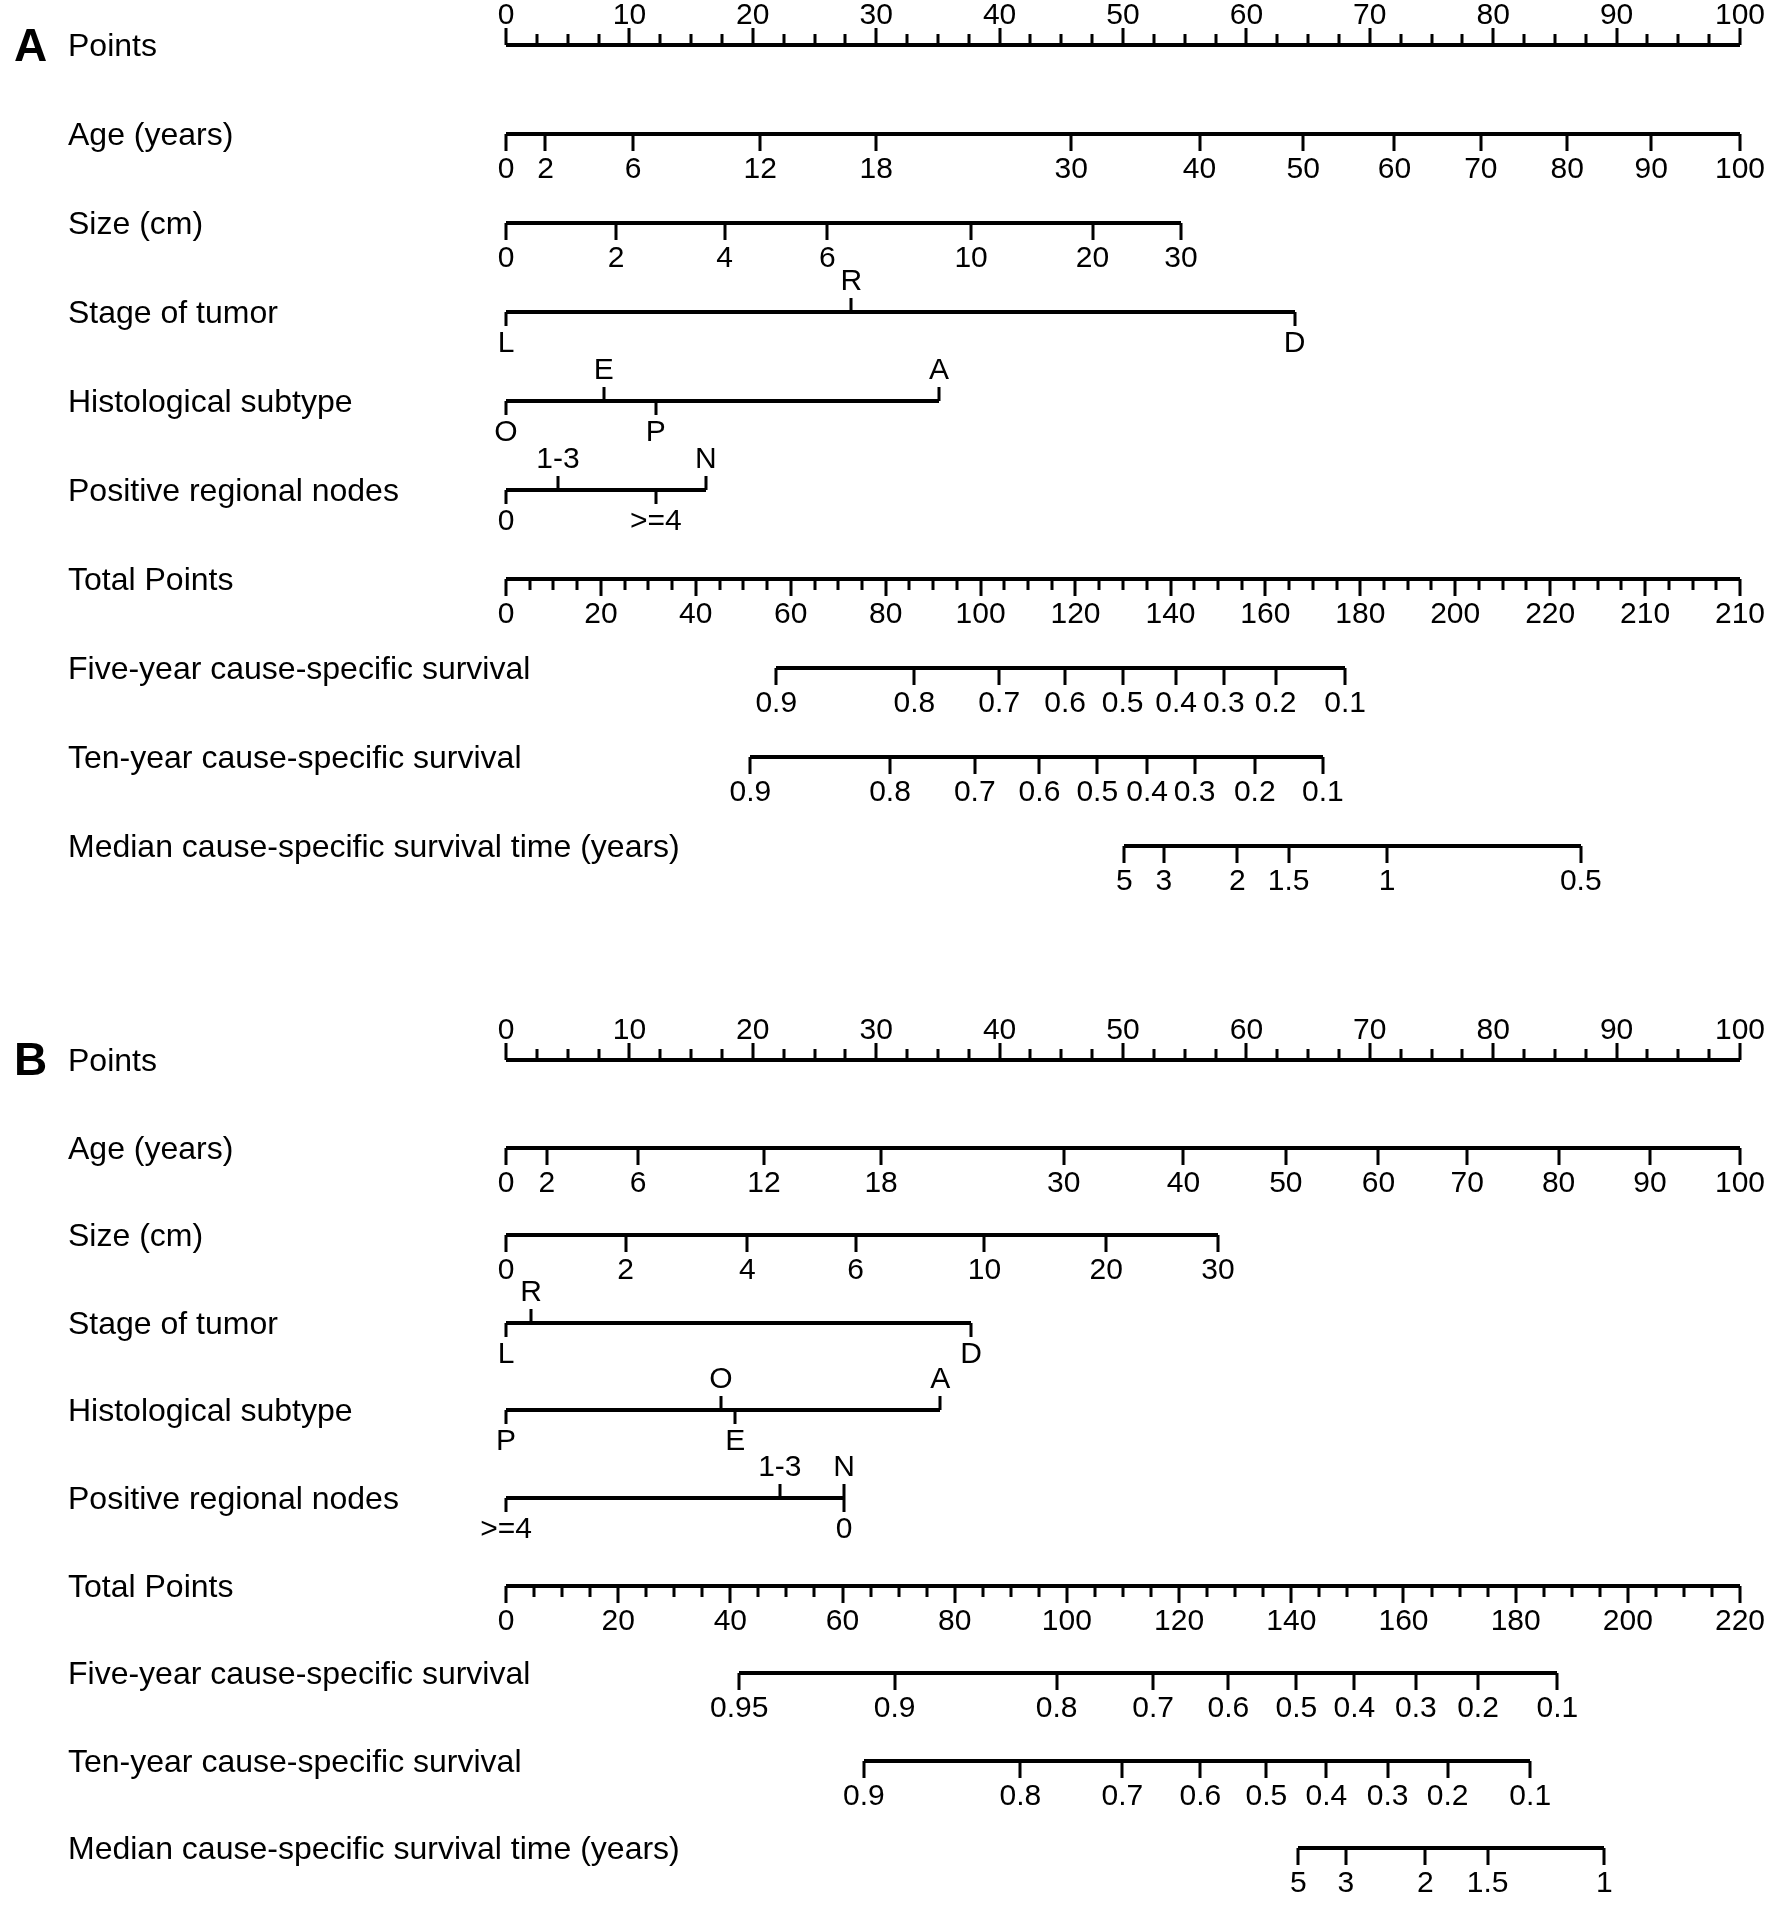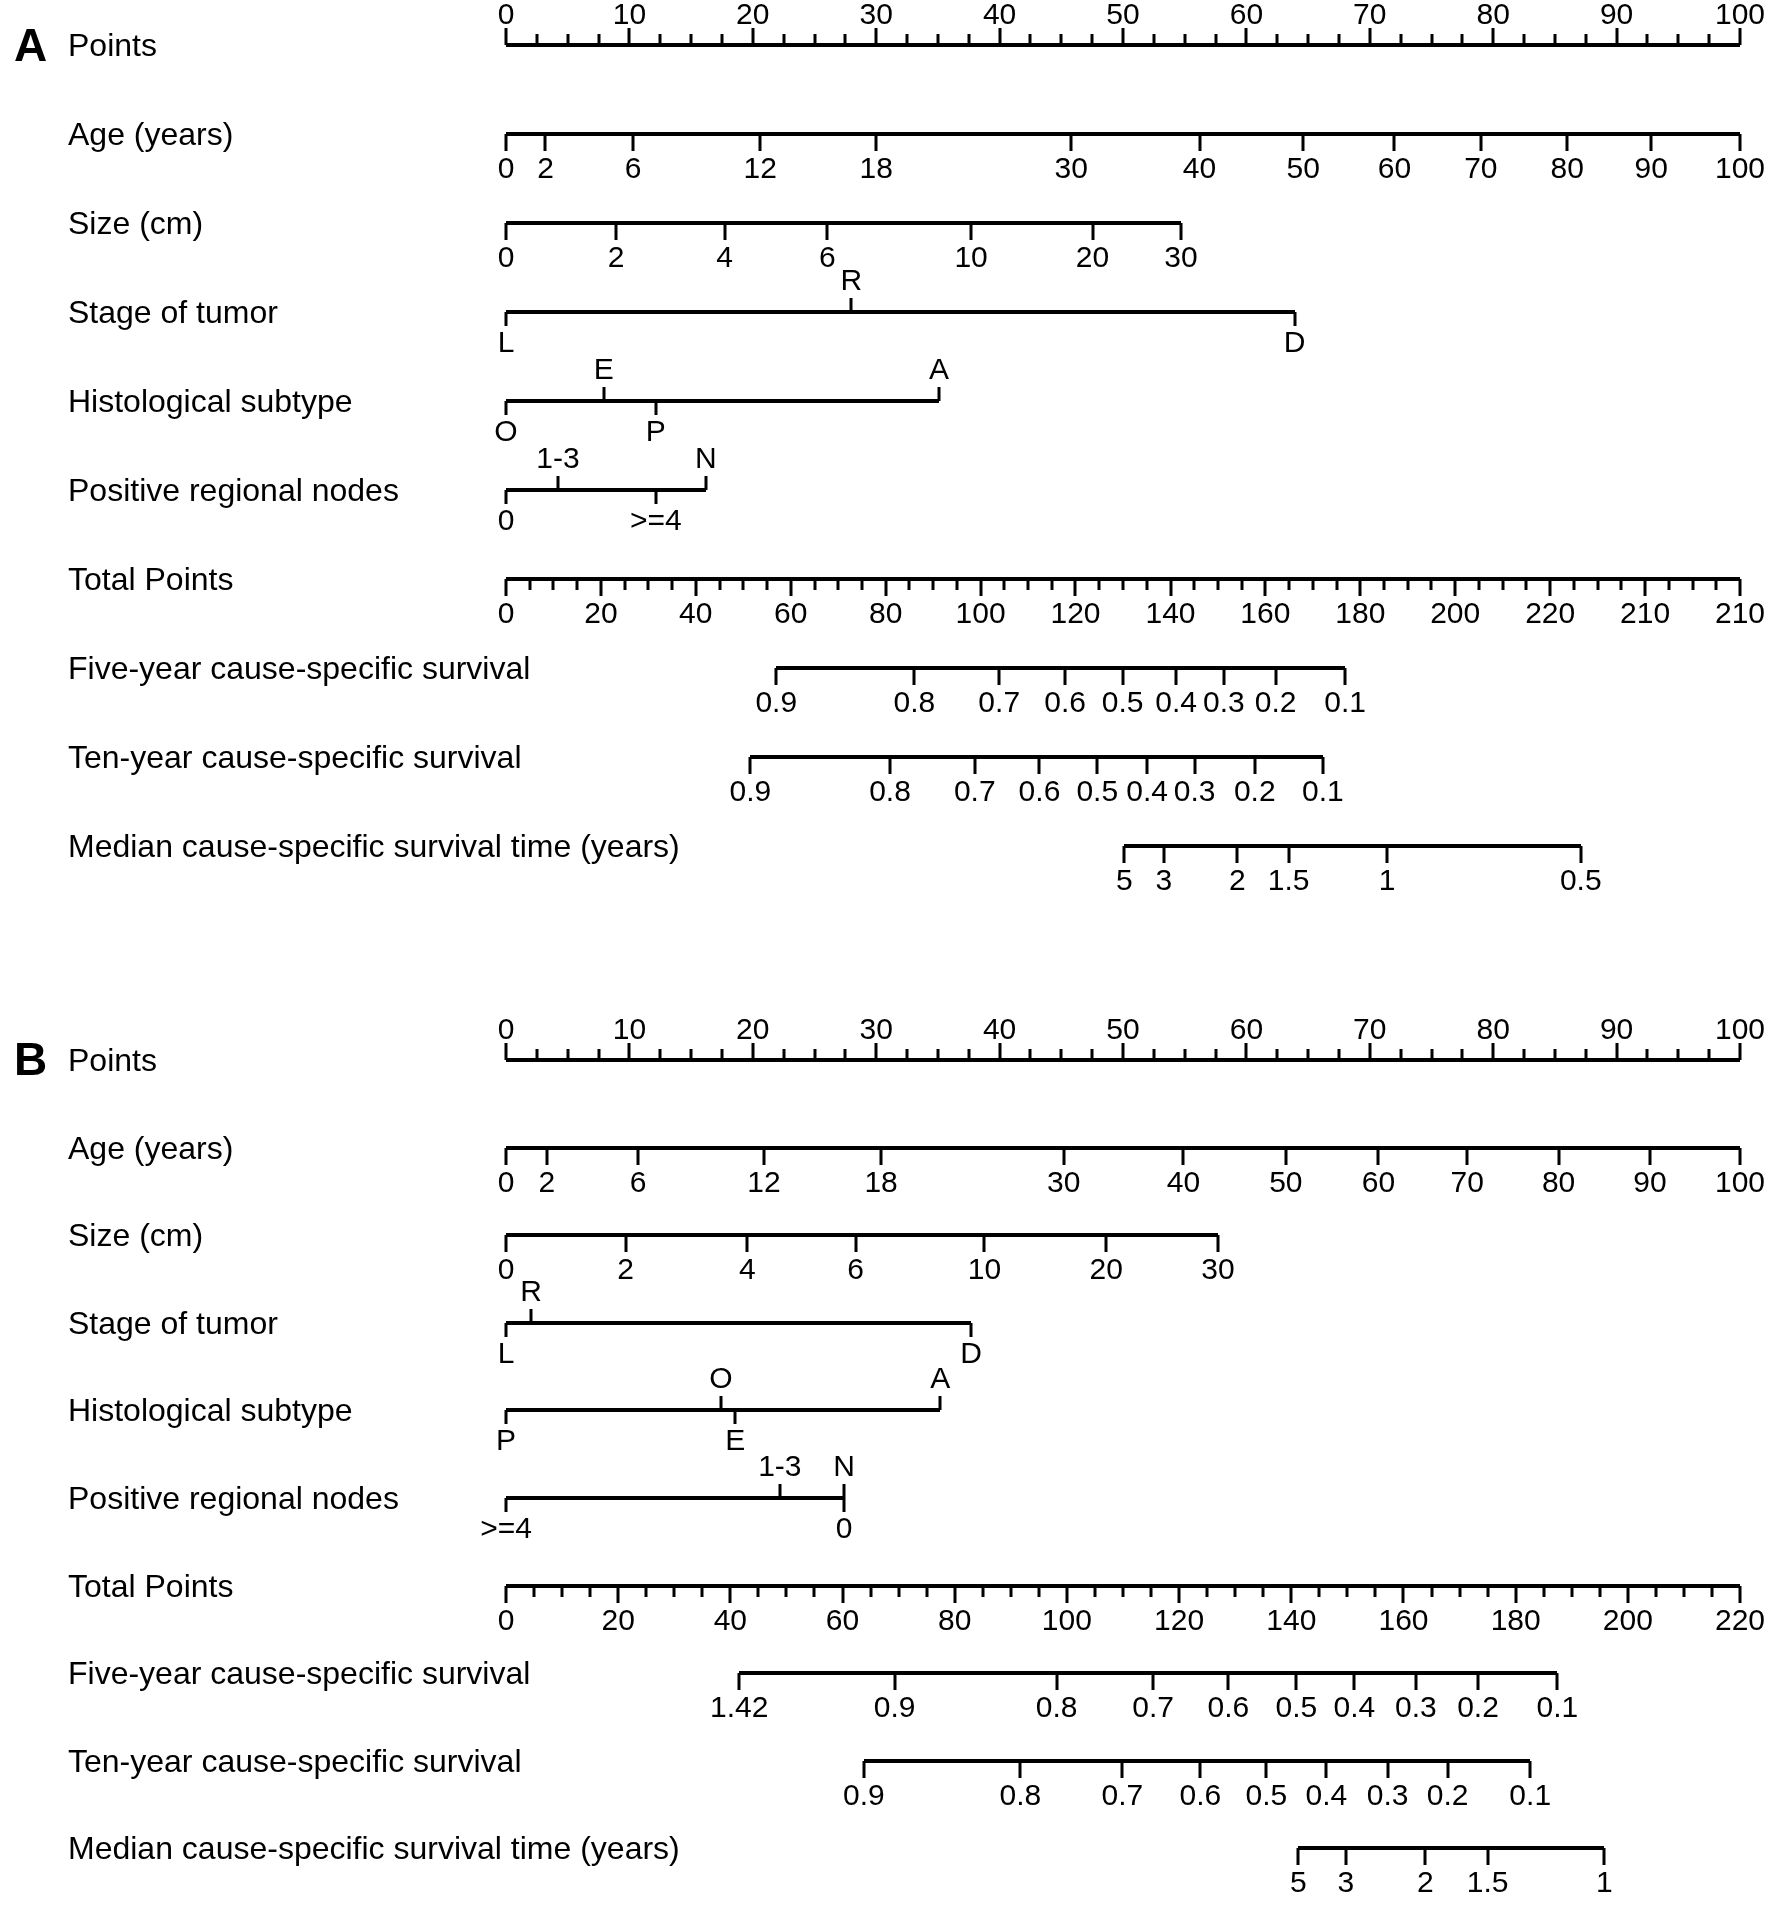--- a/index.html
+++ b/index.html
@@ -537,21 +537,21 @@
           <div class="tick" style="left: 93.1825%; height: 11px; top: 45px;"></div>
           <div class="tick" style="left: 95.455%; height: 11px; top: 45px;"></div>
           <div class="tick" style="left: 97.7275%; height: 11px; top: 45px;"></div>
         </div>
       </div>
       <div class="row" style="top: 1628.2px;">
         <div class="row-label" style="top: 25px;">Five-year cause-specific survival</div>
         <div class="axis" style="left: 739.226px; width: 818.142px;">
           <div class="axis-line" style="top: 43px;"></div>
           <div class="tick" style="left: 0%; height: 17px; top: 45px;"></div>
-          <div class="tick-label" style="left: 0%; top: 62px;">1.42</div>
+          <div class="tick-label" style="left: 0%; top: 62px;">0.95</div>
           <div class="tick" style="left: 19%; height: 17px; top: 45px;"></div>
           <div class="tick-label" style="left: 19%; top: 62px;">0.9</div>
           <div class="tick" style="left: 38.8%; height: 17px; top: 45px;"></div>
           <div class="tick-label" style="left: 38.8%; top: 62px;">0.8</div>
           <div class="tick" style="left: 50.6%; height: 17px; top: 45px;"></div>
           <div class="tick-label" style="left: 50.6%; top: 62px;">0.7</div>
           <div class="tick" style="left: 59.8%; height: 17px; top: 45px;"></div>
           <div class="tick-label" style="left: 59.8%; top: 62px;">0.6</div>
           <div class="tick" style="left: 68.1%; height: 17px; top: 45px;"></div>
           <div class="tick-label" style="left: 68.1%; top: 62px;">0.5</div>

